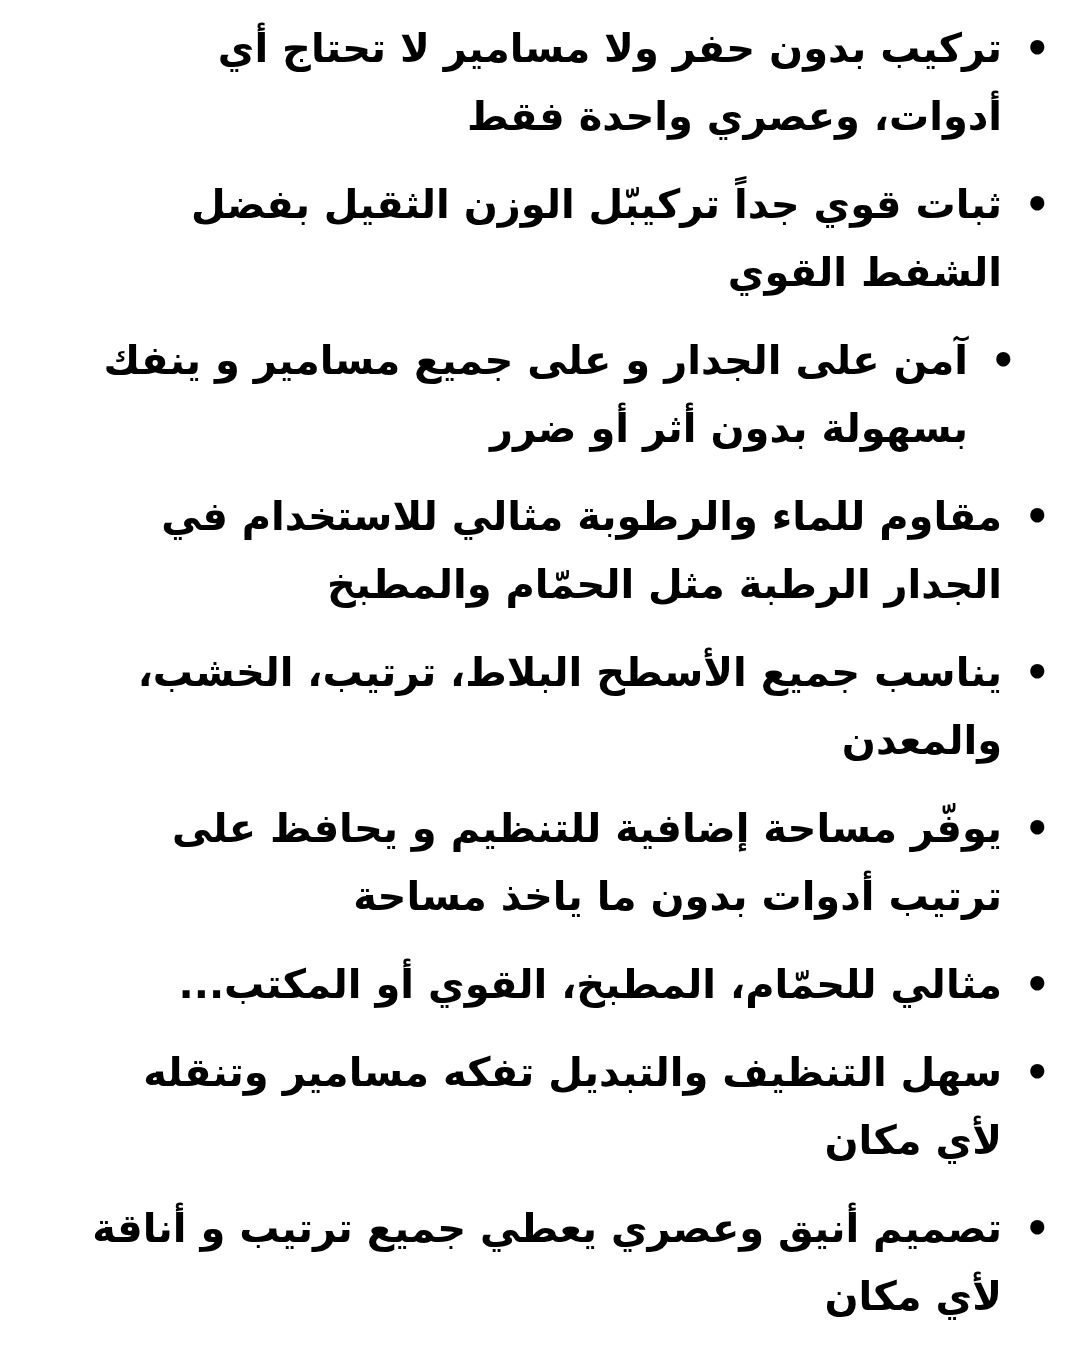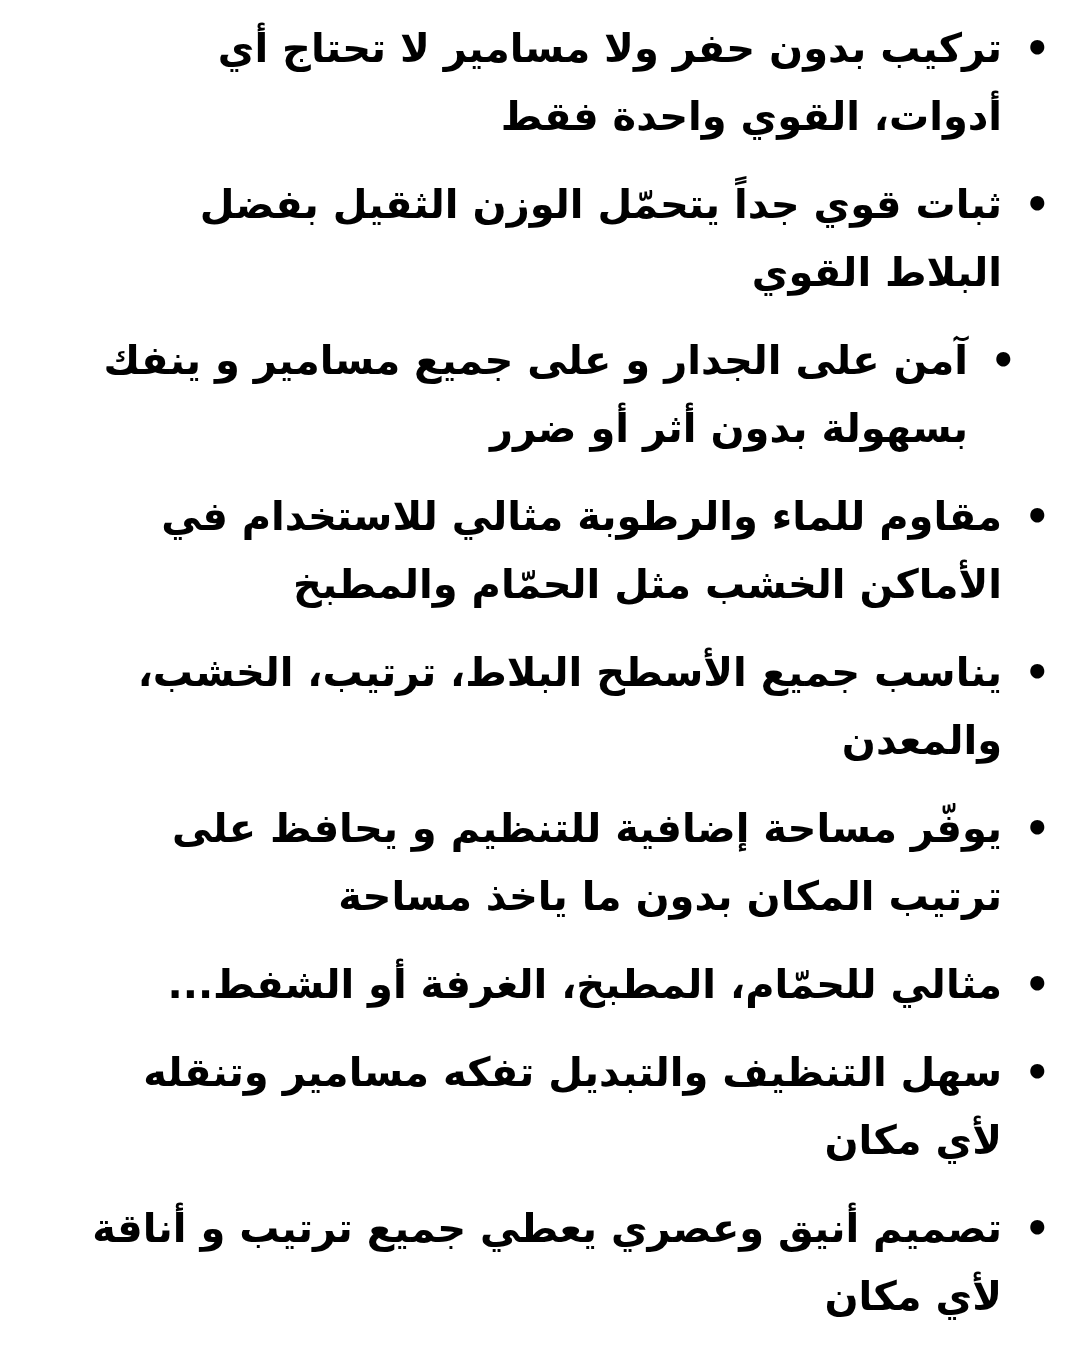--- a/index.html
+++ b/index.html
@@ -43,45 +43,45 @@
     min-width: 0;
   }
 </style>
 </head>
 <body style="background: rgb(255, 255, 255);">
 
 <div class="page" dir="rtl" lang="ar" style="background: rgb(255, 255, 255); color: rgb(0, 0, 0);">
   <ul class="feature-list">
       <li class="feature-item">
         <span class="marker">•</span>
-        <span class="text">تركيب بدون حفر ولا مسامير لا تحتاج أي أدوات، القوي واحدة فقط</span>
+        <span class="text">تركيب بدون حفر ولا مسامير لا تحتاج أي أدوات، وعصري واحدة فقط</span>
       </li>
       <li class="feature-item">
         <span class="marker">•</span>
-        <span class="text">ثبات قوي جداً يتحمّل الوزن الثقيل بفضل البلاط القوي</span>
+        <span class="text">ثبات قوي جداً تركيبّل الوزن الثقيل بفضل الشفط القوي</span>
       </li>
       <li class="feature-item indented">
         <span class="marker">•</span>
         <span class="text">آمن على الجدار و على جميع مسامير و ينفك بسهولة بدون أثر أو ضرر</span>
       </li>
       <li class="feature-item">
         <span class="marker">•</span>
-        <span class="text">مقاوم للماء والرطوبة مثالي للاستخدام في الأماكن الخشب مثل الحمّام والمطبخ</span>
+        <span class="text">مقاوم للماء والرطوبة مثالي للاستخدام في الجدار الرطبة مثل الحمّام والمطبخ</span>
       </li>
       <li class="feature-item">
         <span class="marker">•</span>
         <span class="text">يناسب جميع الأسطح البلاط، ترتيب، الخشب، والمعدن</span>
       </li>
       <li class="feature-item">
         <span class="marker">•</span>
-        <span class="text">يوفّر مساحة إضافية للتنظيم و يحافظ على ترتيب المكان بدون ما ياخذ مساحة</span>
+        <span class="text">يوفّر مساحة إضافية للتنظيم و يحافظ على ترتيب أدوات بدون ما ياخذ مساحة</span>
       </li>
       <li class="feature-item">
         <span class="marker">•</span>
-        <span class="text">مثالي للحمّام، المطبخ، الغرفة أو الشفط...</span>
+        <span class="text">مثالي للحمّام، المطبخ، القوي أو المكتب...</span>
       </li>
       <li class="feature-item">
         <span class="marker">•</span>
         <span class="text">سهل التنظيف والتبديل تفكه مسامير وتنقله لأي مكان</span>
       </li>
       <li class="feature-item">
         <span class="marker">•</span>
         <span class="text">تصميم أنيق وعصري يعطي جميع ترتيب و أناقة لأي مكان</span>
       </li>
     </ul>

